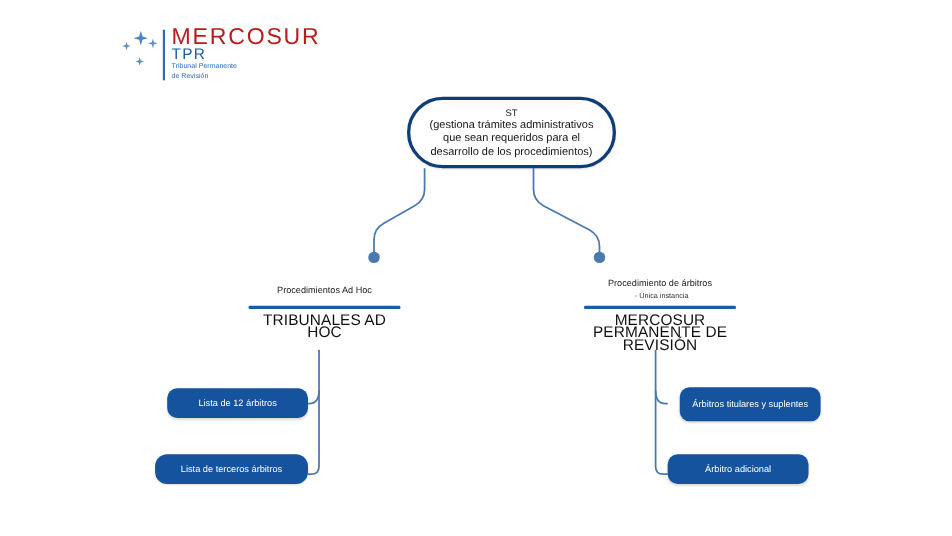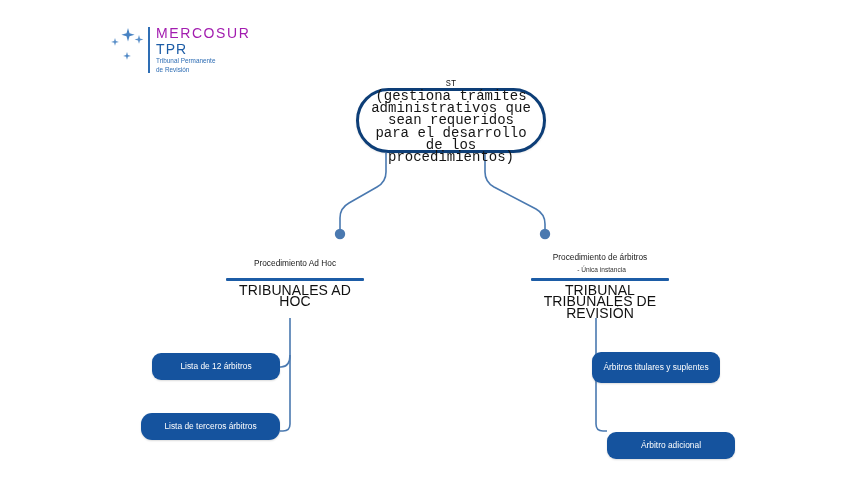--- a/index.html
+++ b/index.html
@@ -40,23 +40,23 @@
     width: 1.5px;
     height: 46px;
     background: #2E6DB4;
   }
   #logo-text {
     position: absolute;
     left: 48px;
     top: 0px;
   }
   .logo-main {
-    font-size: 14px;
+    font-size: 21px;
     letter-spacing: 1.6px;
-    color: #a21caf;
+    color: #b91c1c;
     line-height: 19px;
     white-space: nowrap;
   }
   .logo-sub {
     font-size: 14px;
     letter-spacing: 1.1px;
     color: #1C5CA6;
     line-height: 13px;
     white-space: nowrap;
   }
@@ -74,43 +74,42 @@
     left: 0;
     top: 0;
     width: 865px;
     height: 487px;
     pointer-events: none;
   }
 
   
   #st-box {
     position: absolute;
-    left: 356px;
+    left: 370px;
     top: 88px;
     width: 190px;
     height: 65px;
     border: 3px solid #0D3E77;
     border-radius: 33px;
     background: #ffffff;
     box-sizing: border-box;
     display: flex;
     flex-direction: column;
     align-items: center;
     justify-content: center;
     text-align: center;
     box-shadow: 0 1px 2px rgba(0,0,0,0.10);
-    font-family: Liberation Mono, monospace;
   }
   #st-title {
     font-size: 8.6px;
     color: #151515;
     line-height: 12px;
   }
   #st-desc {
-    font-size: 14px;
+    font-size: 10px;
     color: #151515;
     line-height: 12.2px;
     padding: 0 12px;
   }
 
   
   .branch {
     position: absolute;
     text-align: center;
   }
@@ -155,22 +154,22 @@
     justify-content: center;
     text-align: center;
     font-size: 8.4px;
     line-height: 11.4px;
     box-sizing: border-box;
     padding: 0 0;
     box-shadow: 0 1px 2px rgba(0,0,0,0.14);
   }
   #pill-l1 { left: 152px; top: 353px; width: 128px; height: 27px; }
   #pill-l2 { left: 141px; top: 413px; width: 139px; height: 27px; border-radius: 11px; }
-  #pill-r1 { left: 592px; top: 352px; width: 128px; height: 31px; }
-  #pill-r2 { left: 607px; top: 413px; width: 128px; height: 27px; margin-top: 19px; }
+  #pill-r1 { left: 618px; top: 352px; width: 128px; height: 31px; }
+  #pill-r2 { left: 607px; top: 413px; width: 128px; height: 27px; }
 </style>
 </head>
 <body>
 
 <div id="page">
 
   <div id="logo">
     <svg id="logo-sparkles" viewBox="0 0 44 42">
       <g fill="#3E7CC0">
         <path d="M20 2 L21.5 7.2 L26.6 8.7 L21.5 10.2 L20 15.4 L18.5 10.2 L13.4 8.7 L18.5 7.2 Z" opacity="0.95"></path>
@@ -205,33 +204,33 @@
     <circle cx="545" cy="234" r="5.2" fill="#4A79B0"></circle>
   </svg>
 
   <div id="st-box">
     <div id="st-title">ST</div>
     <div id="st-desc">(gestiona trámites administrativos que sean requeridos para el desarrollo de los procedimientos)</div>
   </div>
 
   <div class="branch" id="branch-left">
     <div class="branch-caption">
-      <span>Procedimiento Ad Hoc</span>
+      <span>Procedimientos Ad Hoc</span>
     </div>
     <div class="branch-divider"></div>
     <div class="branch-title">TRIBUNALES AD HOC</div>
   </div>
 
   <div class="branch" id="branch-right">
     <div class="branch-caption">
       <span>Procedimiento de árbitros</span>
       <span class="inline-small" style="margin-left:3px">- Única instancia</span>
     </div>
     <div class="branch-divider"></div>
-    <div class="branch-title">TRIBUNAL TRIBUNALES DE REVISIÓN</div>
+    <div class="branch-title">MERCOSUR PERMANENTE DE REVISIÓN</div>
   </div>
 
   <div class="pill" id="pill-l1">Lista de 12 árbitros</div>
   <div class="pill" id="pill-l2">Lista de terceros árbitros</div>
   <div class="pill" id="pill-r1">Árbitros titulares y suplentes</div>
   <div class="pill" id="pill-r2">Árbitro adicional</div>
 
 </div>
 
 </body></html>

